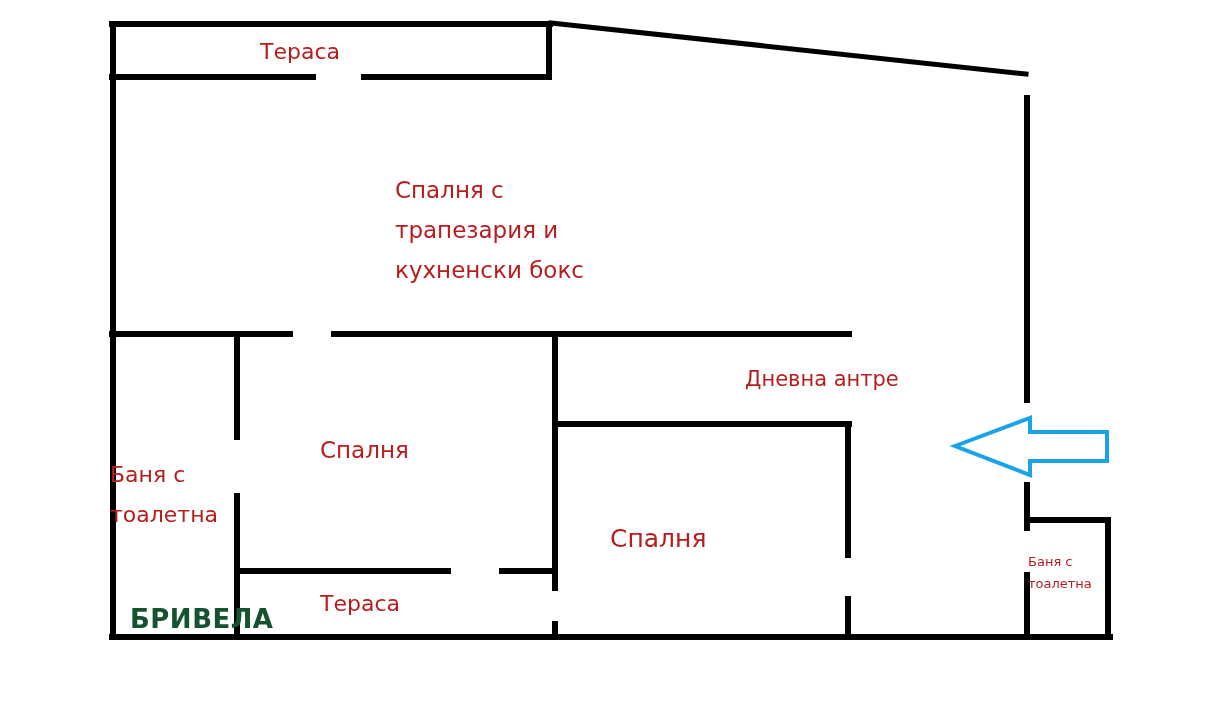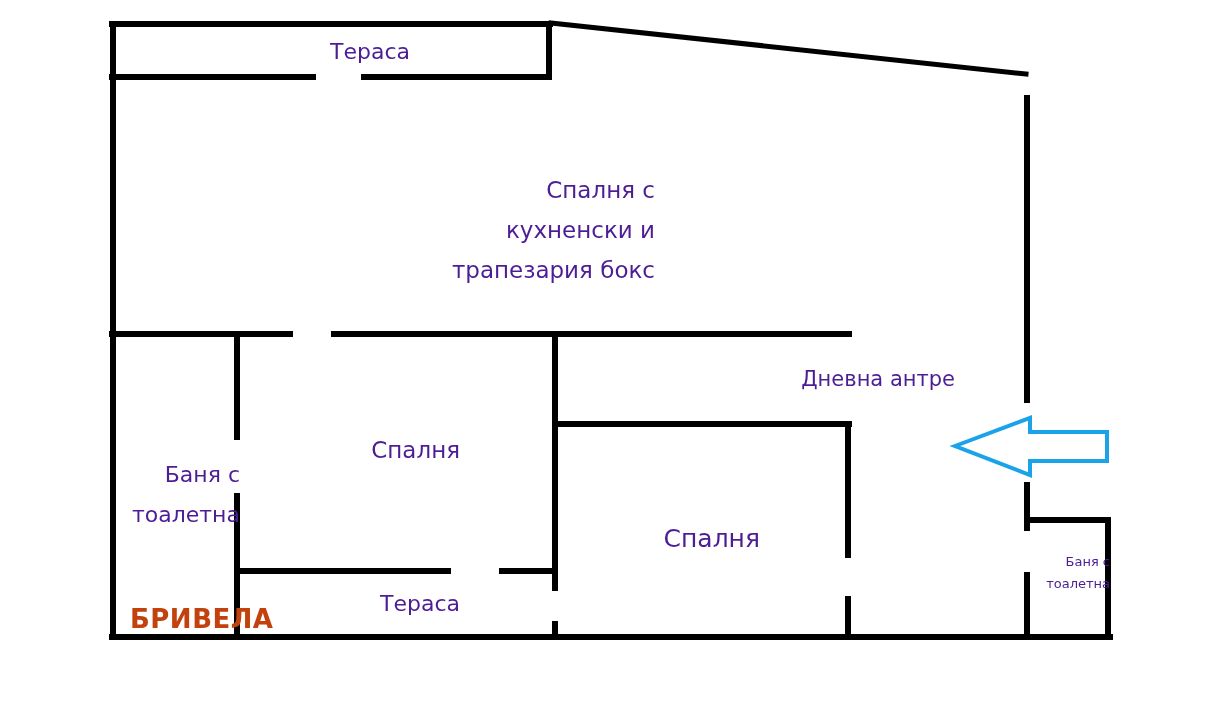--- a/index.html
+++ b/index.html
@@ -1,19 +1,19 @@
 <!DOCTYPE html>
 <html><head>
   <meta charset="utf-8">
   <style>
     html, body { margin:0; padding:0; background:#ffffff; }
     body { width:1208px; height:722px; position:relative; overflow:hidden; font-family:"DejaVu Sans", sans-serif; }
     #plan { position:absolute; left:0; top:0; width:1208px; height:722px; }
-    .label { position:absolute; color:#4c1d95; text-align:right; line-height:1.5; white-space:nowrap; font-family:"DejaVu Sans", sans-serif; }
-    .watermark { position:absolute; color:#c2410c; font-weight:bold; font-family:"DejaVu Sans", sans-serif; letter-spacing:0.5px; }
+    .label { position:absolute; color:#b91c1c; text-align:left; line-height:1.5; white-space:nowrap; font-family:"DejaVu Sans", sans-serif; }
+    .watermark { position:absolute; color:#14532d; font-weight:bold; font-family:"DejaVu Sans", sans-serif; letter-spacing:0.5px; }
   </style>
 </head>
 <body>
 
 <svg id="plan" viewBox="0 0 1208 722" xmlns="http://www.w3.org/2000/svg">
   <g stroke="#000" stroke-width="6" fill="none" stroke-linecap="square">
 
     <line x1="112" y1="24" x2="550" y2="24"></line>
     <line x1="549" y1="24" x2="549" y2="76"></line>
     <line x1="112" y1="77" x2="313" y2="77"></line>
@@ -49,22 +49,22 @@
     <line x1="848" y1="599" x2="848" y2="637"></line>
   </g>
 
   <polygon points="955,446 1030,418 1030,432 1107,432 1107,461 1030,461 1030,475" fill="none" stroke="#1aa3e8" stroke-width="4" stroke-linejoin="miter"></polygon>
 </svg>
 
 <div class="label" style="left:260px; top:35px; width:150px; font-size:22px;">Тераса</div>
 
 <div class="label" style="left:395px; top:170px; width:260px; font-size:23px; line-height:40px;">
   <div>Спалня с</div>
-  <div>кухненски и</div>
-  <div>трапезария бокс</div>
+  <div>трапезария и</div>
+  <div>кухненски бокс</div>
 </div>
 
 <div class="label" style="left:745px; top:364px; width:210px; font-size:21px;">Дневна антре</div>
 
 <div class="label" style="left:320px; top:433px; width:140px; font-size:23px;">Спалня</div>
 
 <div class="label" style="left:610px; top:520px; width:150px; font-size:25px;">Спалня</div>
 
 <div class="label" style="left:110px; top:455px; width:130px; font-size:22px; line-height:40px;">
   <div>Баня с</div>

